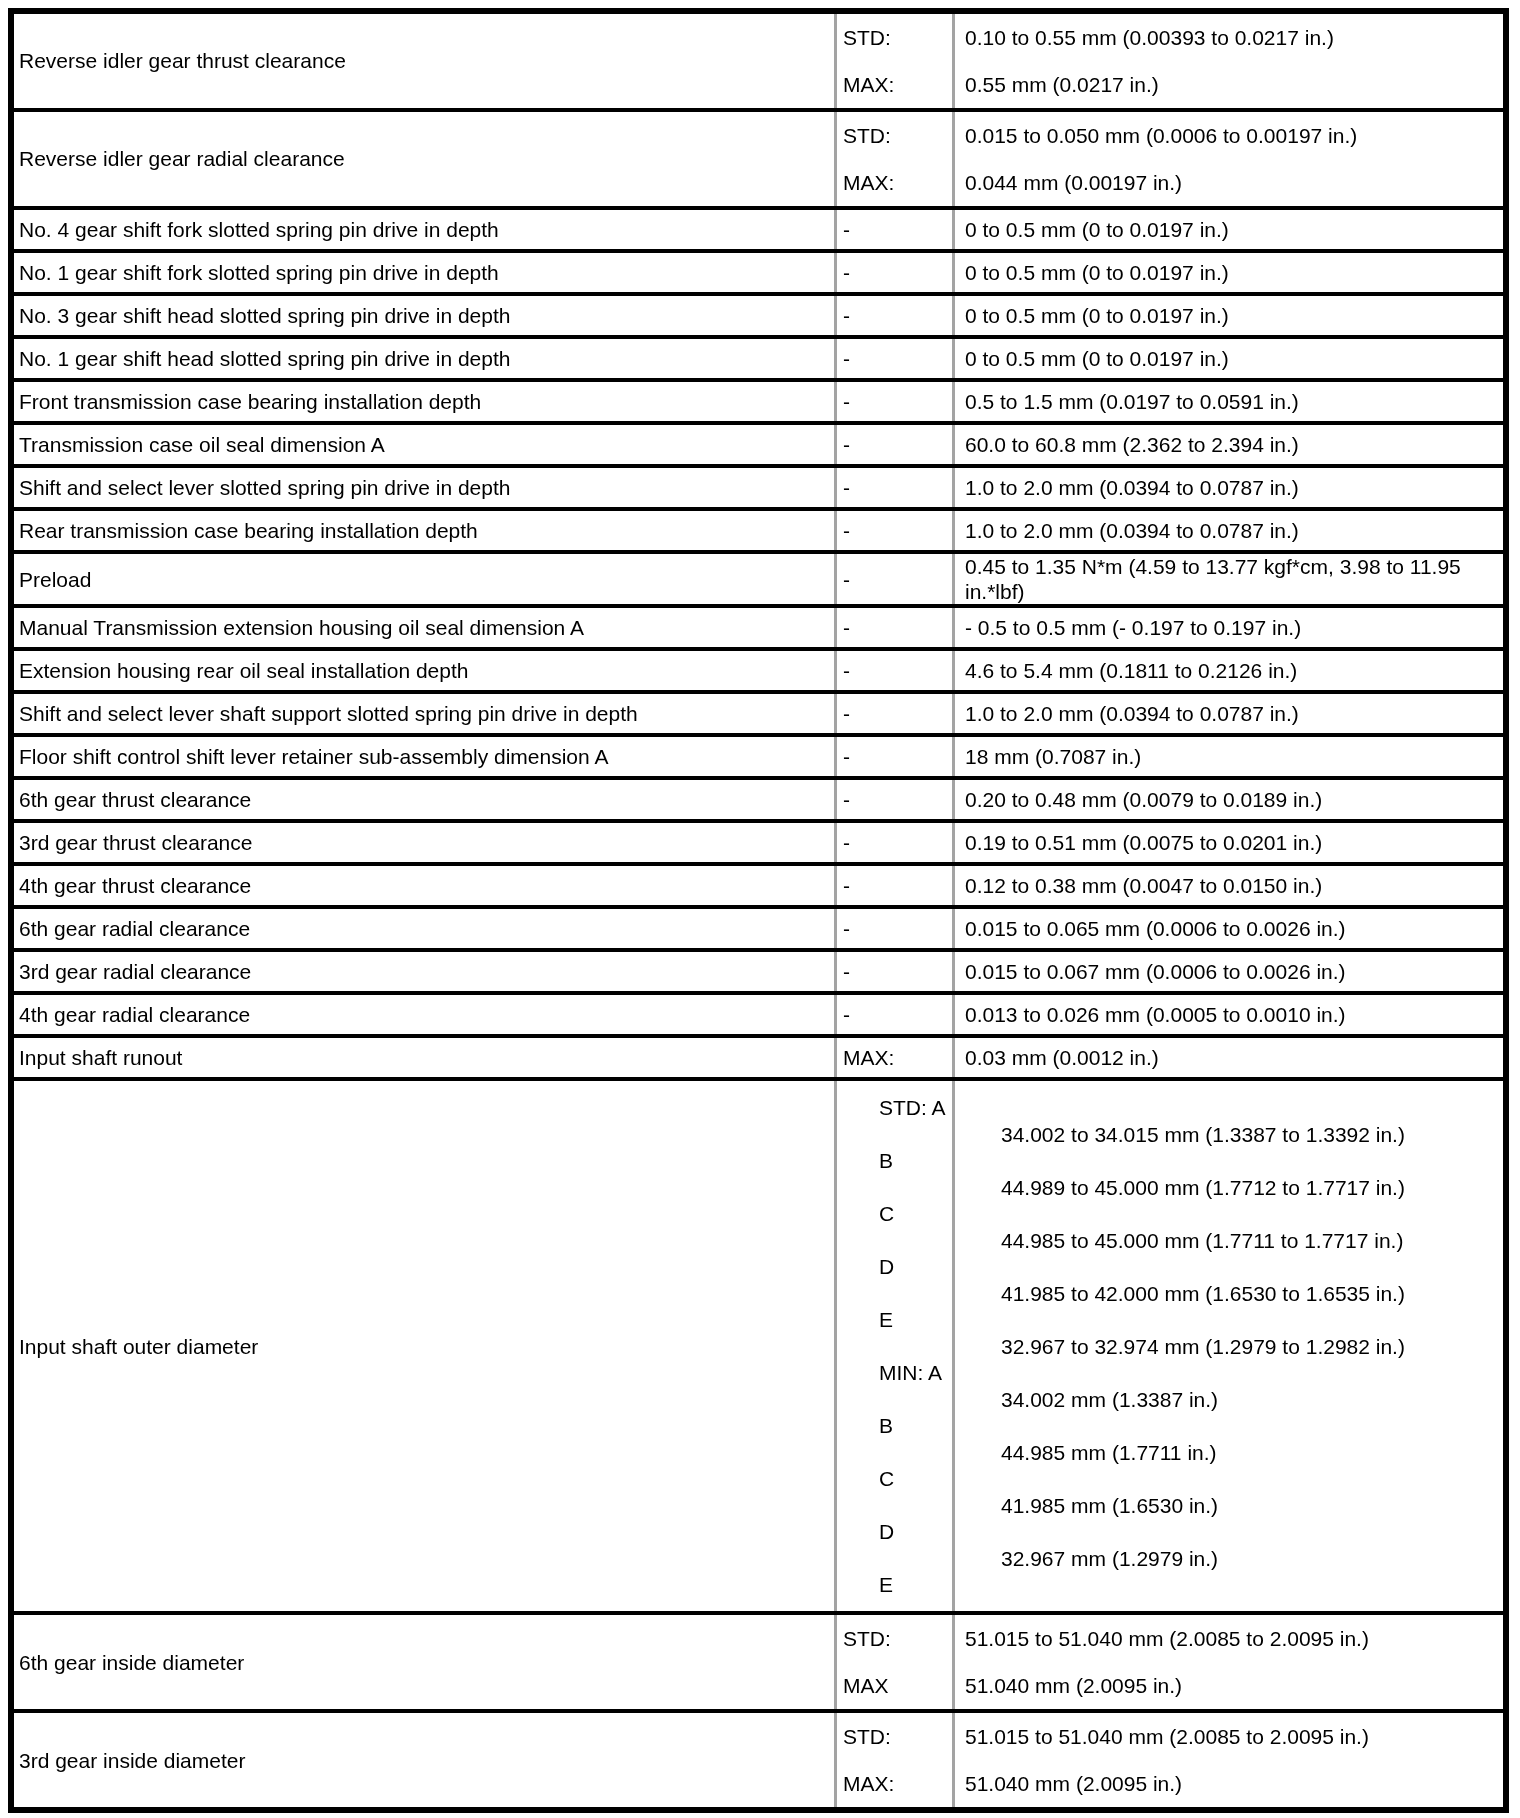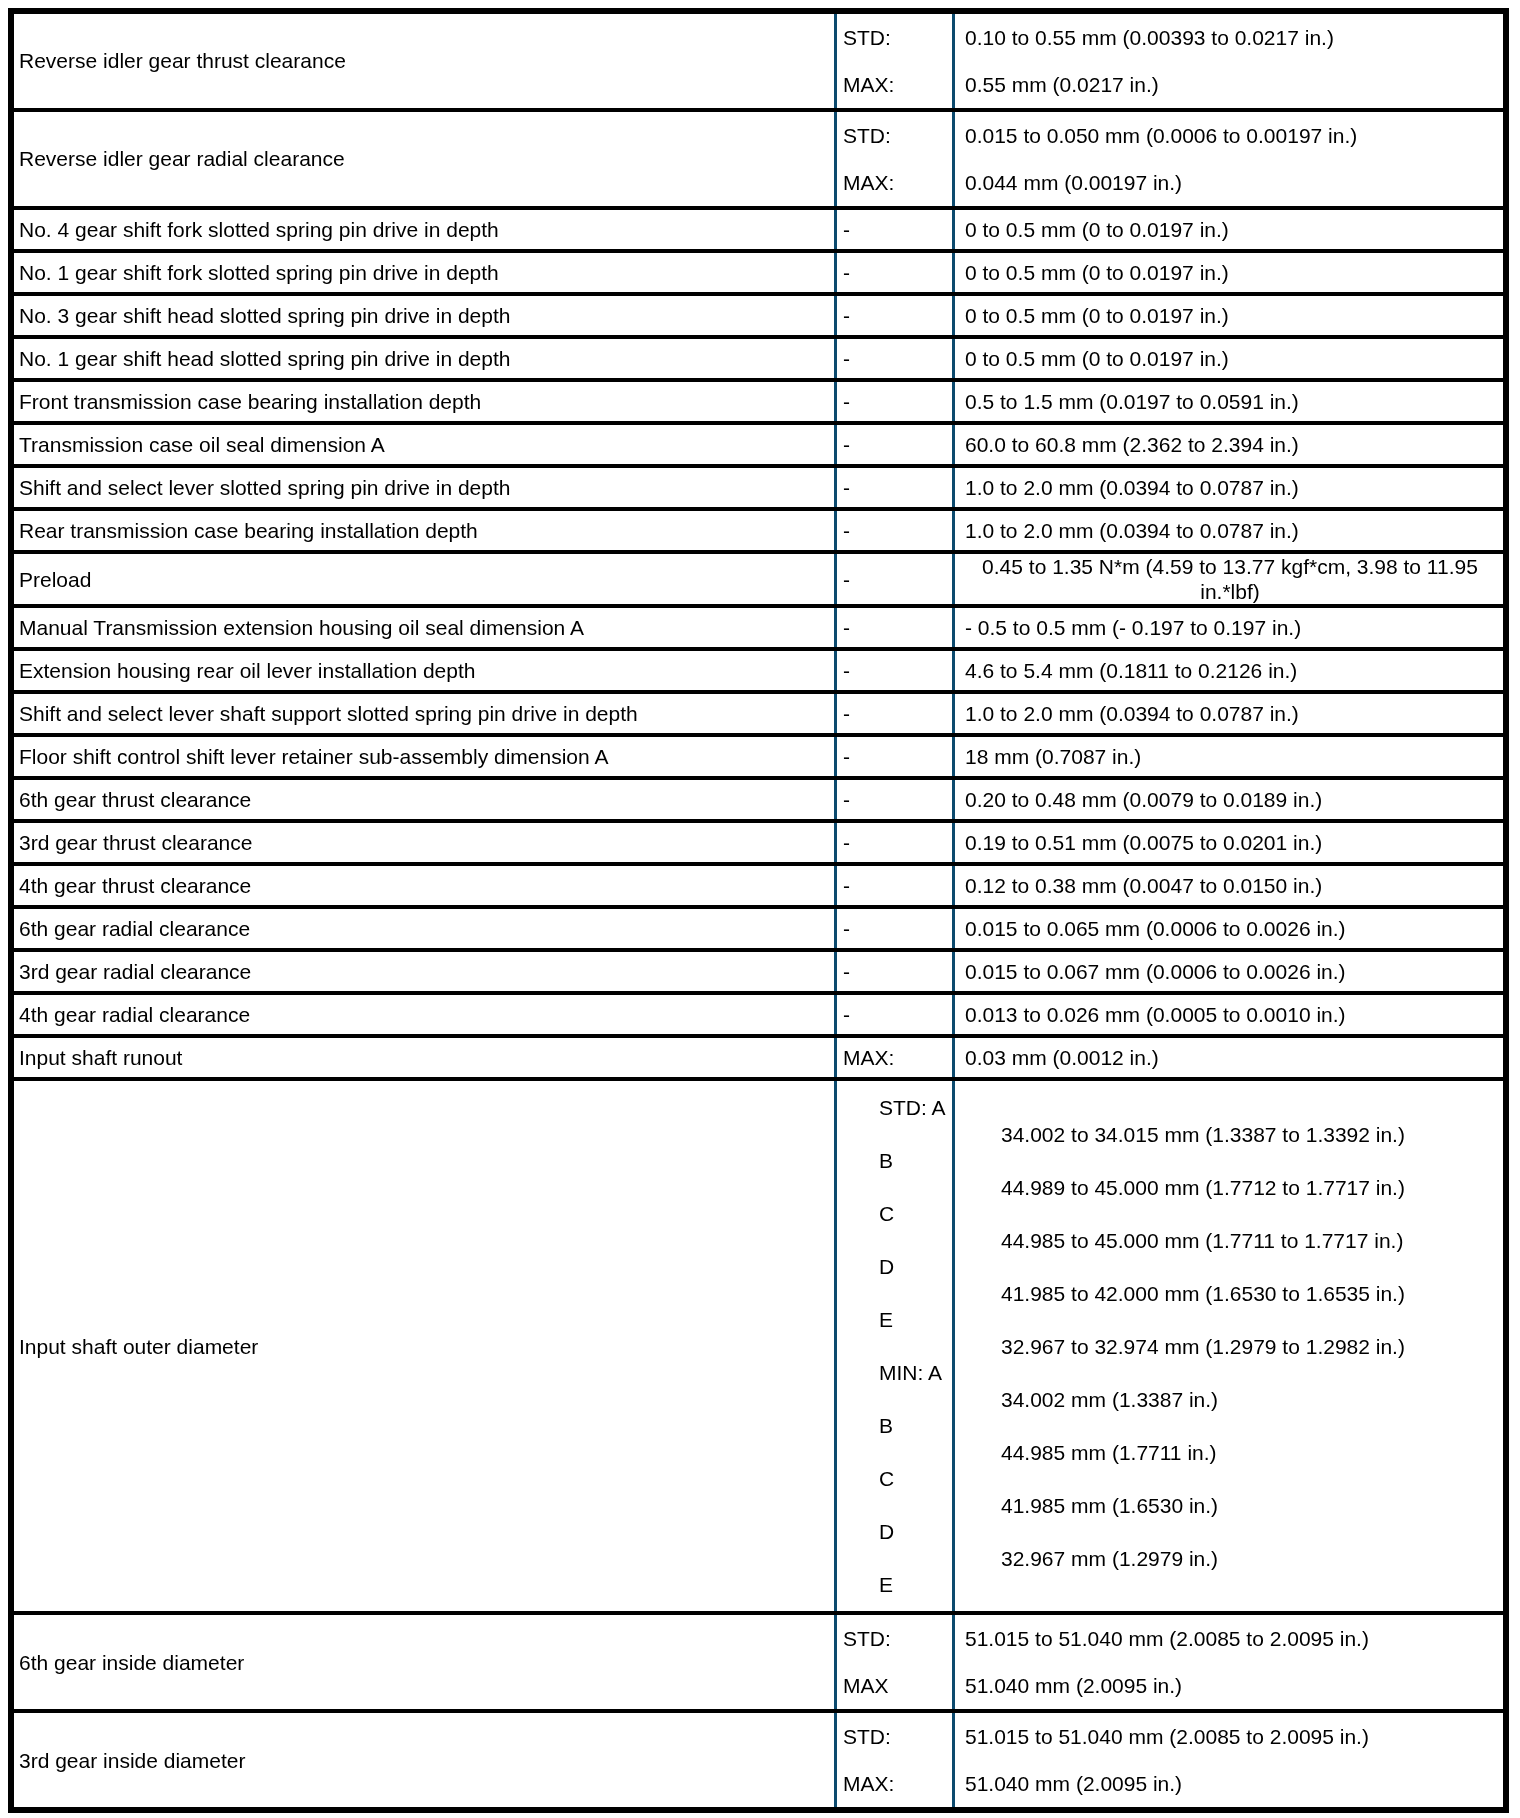--- a/index.html
+++ b/index.html
@@ -19,21 +19,21 @@
     border: 6px solid #000;
     background: #fff;
   }
   .row {
     display: grid;
     grid-template-columns: 820px 118px 1fr;
     background: #fff;
   }
   .row + .row { border-top: 4px solid #000; }
   .cell { min-width: 0; }
-  .cell + .cell { border-left: 3px solid #0c4a6e; text-align: center; }
+  .cell + .cell { border-left: 3px solid #a3a3a3; }
   .name-cell {
     display: flex;
     align-items: center;
     padding: 2px 2px 2px 5px;
   }
   .label-cell, .value-cell {
     display: flex;
     flex-direction: column;
     justify-content: center;
   }
@@ -194,21 +194,21 @@
     <div class="cell label-cell">
         <div class="entry h1">-</div>
       </div>
     <div class="cell value-cell">
         <div class="entry h1">- 0.5 to 0.5 mm (- 0.197 to 0.197 in.)</div>
       </div>
   </div>
 
   <div class="row">
     <div class="cell name-cell">
-      <span>Extension housing rear oil lever installation depth</span>
+      <span>Extension housing rear oil seal installation depth</span>
     </div>
     <div class="cell label-cell">
         <div class="entry h1">-</div>
       </div>
     <div class="cell value-cell">
         <div class="entry h1">4.6 to 5.4 mm (0.1811 to 0.2126 in.)</div>
       </div>
   </div>
 
   <div class="row">

